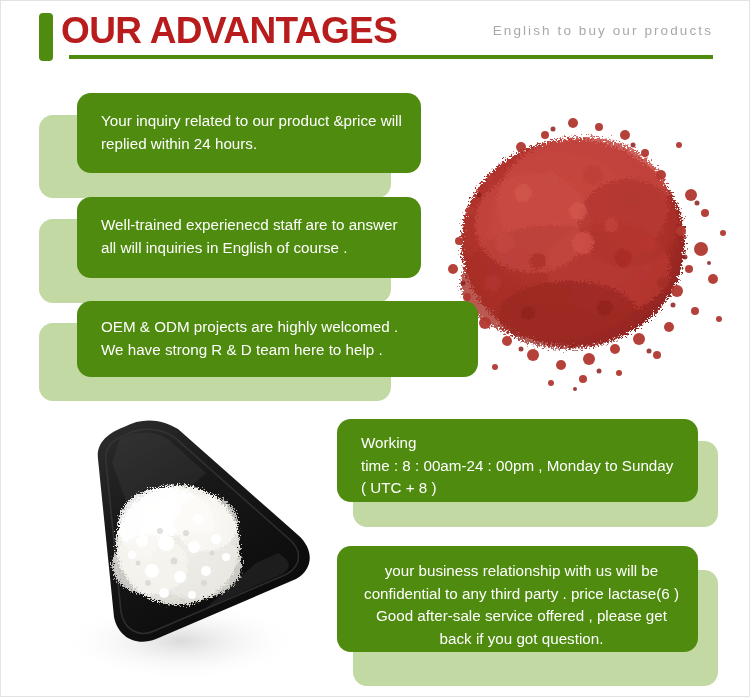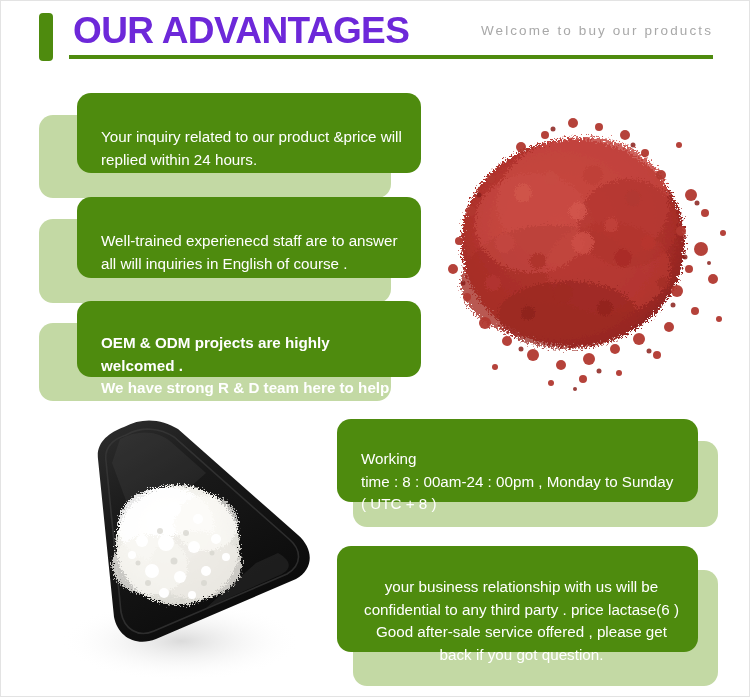--- a/index.html
+++ b/index.html
@@ -23,24 +23,24 @@
   #header { position:absolute; left:0; top:0; width:750px; height:72px; }
 
   #accent-bar {
     position:absolute; left:38px; top:12px;
     width:14px; height:48px;
     background:#4e8b0e;
     border-radius:4px;
   }
 
   #page-title {
-    position:absolute; left:72px; top:8px;
+    position:absolute; left:60px; top:8px;
     font-size:37px;
     font-weight:bold;
-    color:#6d28d9;
+    color:#b91c1c;
     letter-spacing:-0.6px;
     line-height:44px;
     white-space:nowrap;
   }
 
   #tagline {
     position:absolute; right:38px; top:22px;
     font-size:13.5px;
     color:#a8a8a8;
     letter-spacing:2.1px;
@@ -68,21 +68,20 @@
     border-radius:14px;
     color:#ffffff;
     font-size:15.2px;
     line-height:22.5px;
   }
 
   .bubble-text {
     position:absolute;
     left:24px; right:16px;
     white-space:pre-line;
-    margin-top:16px;
   }
 
   
   .bubble-left .bubble-shadow { left:0; }
   .bubble-left .bubble-body   { left:38px; }
 
   
   .bubble-right .bubble-shadow { left:16px; }
   .bubble-right .bubble-body   { left:0; }
 
@@ -92,21 +91,21 @@
   #bubble-1 .bubble-body   { top:0;    width:344px; height:80px; }
   #bubble-1 .bubble-text   { top:17px; }
 
   #bubble-2 { left:38px; top:196px; width:382px; height:108px; }
   #bubble-2 .bubble-shadow { top:22px; width:352px; height:84px; }
   #bubble-2 .bubble-body   { top:0;    width:344px; height:81px; }
   #bubble-2 .bubble-text   { top:17px; }
 
   #bubble-3 { left:38px; top:300px; width:382px; height:100px; }
   #bubble-3 .bubble-shadow { top:22px; width:352px; height:78px; }
-  #bubble-3 .bubble-body   { top:0;    width:344px; height:76px;font-weight:bold; }
+  #bubble-3 .bubble-body   { top:0;    width:401px; height:76px; }
   #bubble-3 .bubble-text   { top:15px; }
 
   #bubble-4 { left:336px; top:418px; width:382px; height:110px;padding-left:11px; }
   #bubble-4 .bubble-shadow { top:22px; width:365px; height:86px; }
   #bubble-4 .bubble-body   { top:0;    width:361px; height:83px; }
   #bubble-4 .bubble-text   { top:13px; }
 
   #bubble-5 { left:336px; top:545px; width:382px; height:140px; }
   #bubble-5 .bubble-shadow { top:24px; width:365px; height:116px; }
   #bubble-5 .bubble-body   { top:0;    width:361px; height:106px; }
@@ -126,21 +125,21 @@
   }
 </style>
 </head>
 <body>
 
 <div id="page">
 
   <div id="header">
     <div id="accent-bar"></div>
     <div id="page-title">OUR ADVANTAGES</div>
-    <div id="tagline">Welcome to buy our products</div>
+    <div id="tagline">English to buy our products</div>
     <div id="title-underline"></div>
   </div>
 
   <div id="red-powder-image">
     <svg width="312" height="322" viewBox="0 0 312 322">
       <defs>
         <radialGradient id="redPile" cx="44%" cy="42%" r="62%">
           <stop offset="0%" stop-color="#cf4a42"></stop>
           <stop offset="45%" stop-color="#bd3a33"></stop>
           <stop offset="80%" stop-color="#a32b26"></stop>

